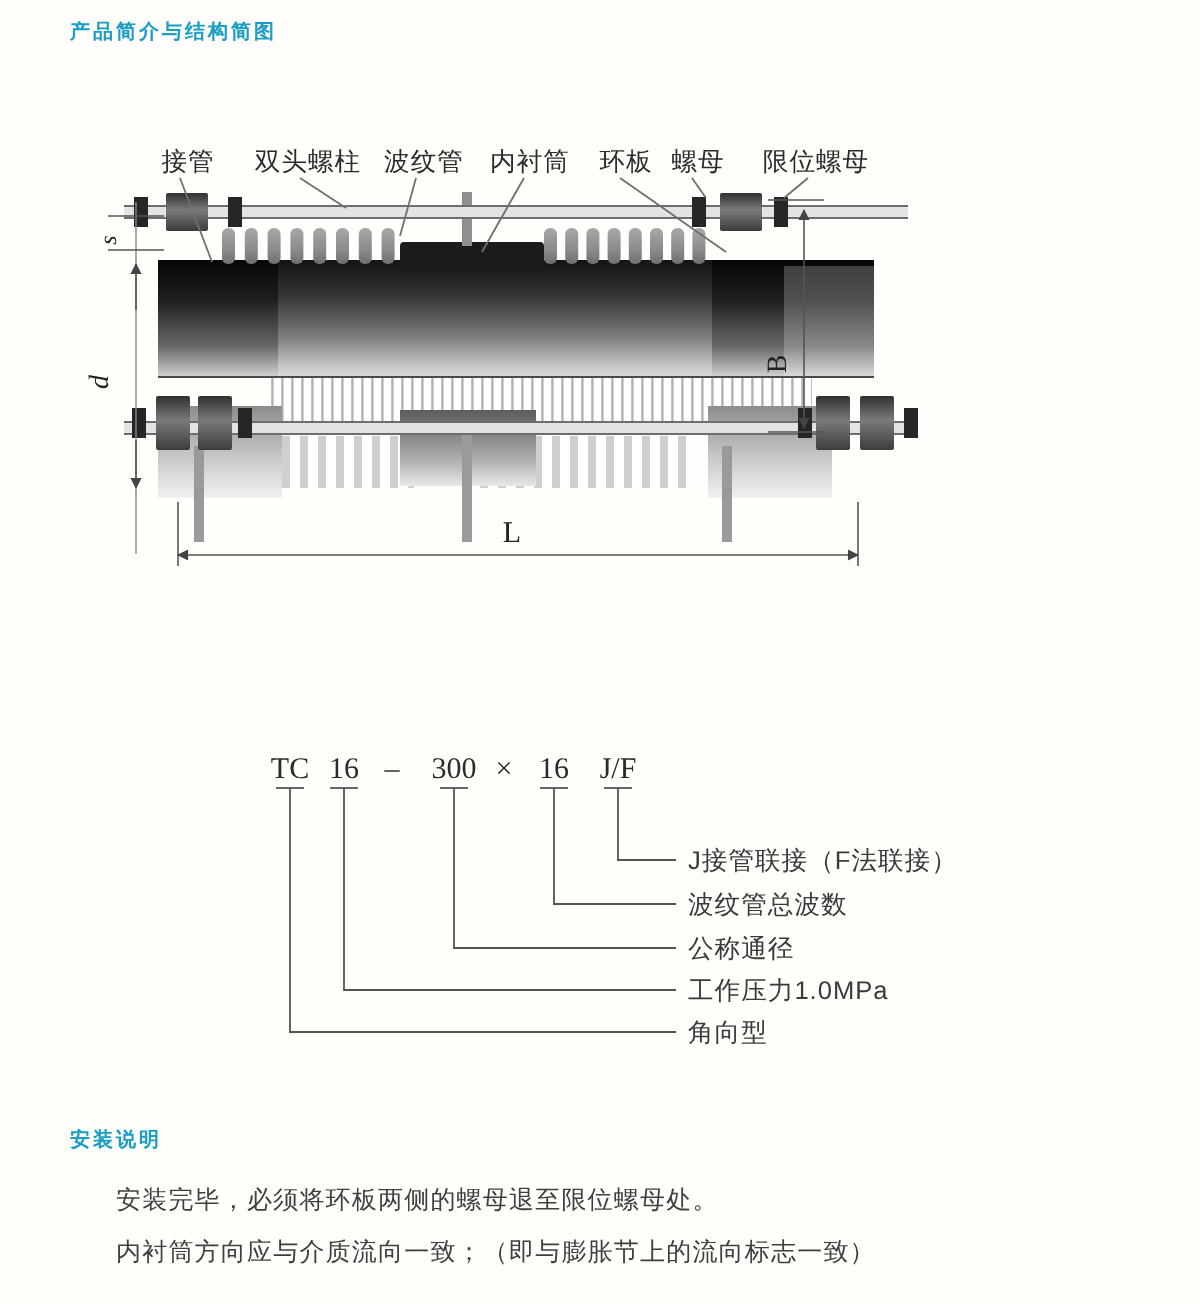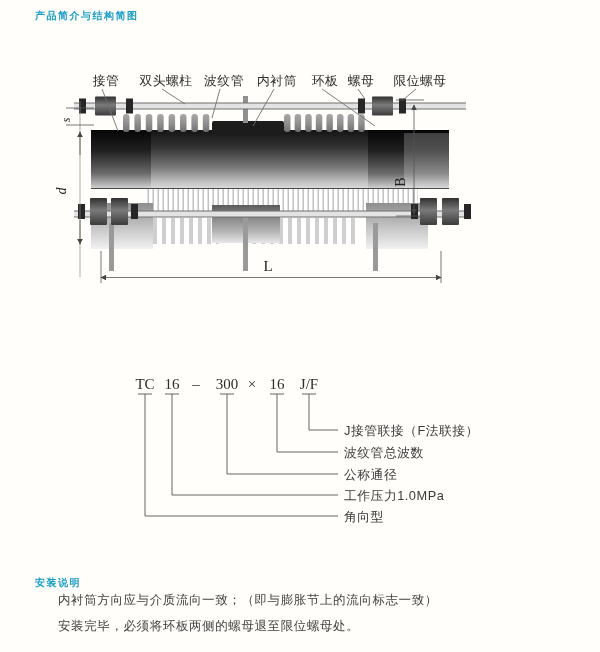--- a/index.html
+++ b/index.html
@@ -8,22 +8,22 @@
     background:#fffefa;overflow:hidden;
     font-family:"Liberation Sans","DejaVu Sans",sans-serif;
     color:#3c3c3c;
   }
   .sec-title{
     position:absolute;left:35px;margin:0;
     color:#1b9ec6;font-size:10px;font-weight:bold;letter-spacing:1.5px;
   }
   .t1{top:9px;}
   .t2{top:348px;}
-  .t3{top:576px;}
-  .diagram-wrap{position:absolute;left:16px;top:55px;width:488px;height:260px;}
+  .t3{top:563px;}
+  .diagram-wrap{position:absolute;left:4px;top:55px;width:488px;height:260px;}
   .code-wrap{position:absolute;left:0;top:372px;width:547px;height:152px;}
   .install-wrap{position:absolute;left:58px;top:592px;width:500px;}
   .install-wrap p{margin:0 0 9px 0;font-size:12.5px;line-height:17px;letter-spacing:.6px;color:#3f3f3f;}
   svg{display:block;}
   .plabel{font:12.8px "Liberation Sans","DejaVu Sans",sans-serif;fill:#2b2b2b;letter-spacing:.5px;}
   .dimlabel{font-family:"Liberation Serif","DejaVu Serif",serif;fill:#222;}
   .ital{font-style:italic;}
   .cseg{font:15px "Liberation Serif","DejaVu Serif",serif;fill:#2c2c2c;}
   .callout{font:12.8px "Liberation Sans","DejaVu Sans",sans-serif;fill:#3a3a3a;letter-spacing:.5px;}
 </style>
@@ -221,17 +221,17 @@
       <text class="callout" x="344" y="84.5">波纹管总波数</text>
       <text class="callout" x="344" y="106.5">公称通径</text>
       <text class="callout" x="344" y="127.5">工作压力1.0MPa</text>
       <text class="callout" x="344" y="148.5">角向型</text>
     </svg>
   </div>
 
   <h2 class="sec-title t3">安装说明</h2>
 
   <div class="install-wrap">
+    <p>安装完毕，必须将环板两侧的螺母退至限位螺母处。</p>
     <p>内衬筒方向应与介质流向一致；（即与膨胀节上的流向标志一致）</p>
-    <p>安装完毕，必须将环板两侧的螺母退至限位螺母处。</p>
   </div>
 
 </div>
 
 </body></html>

